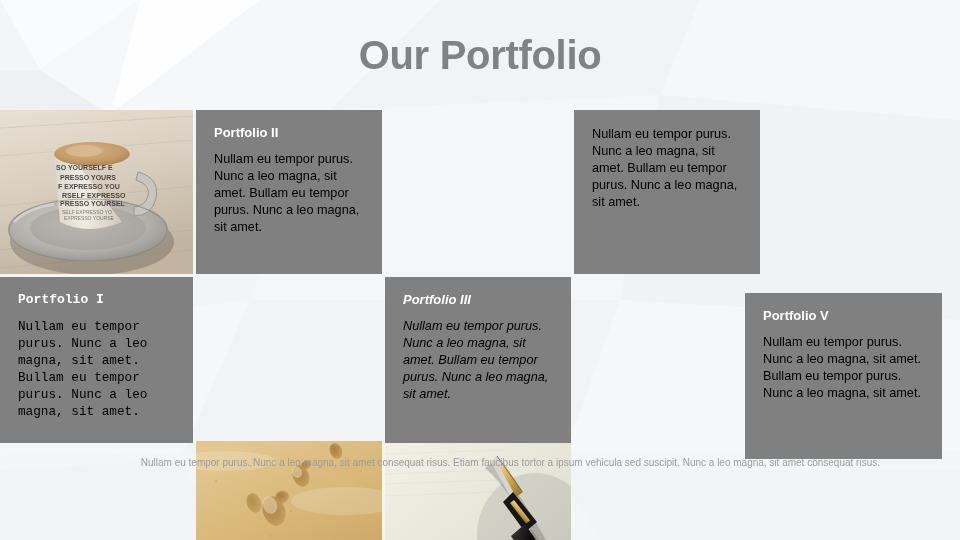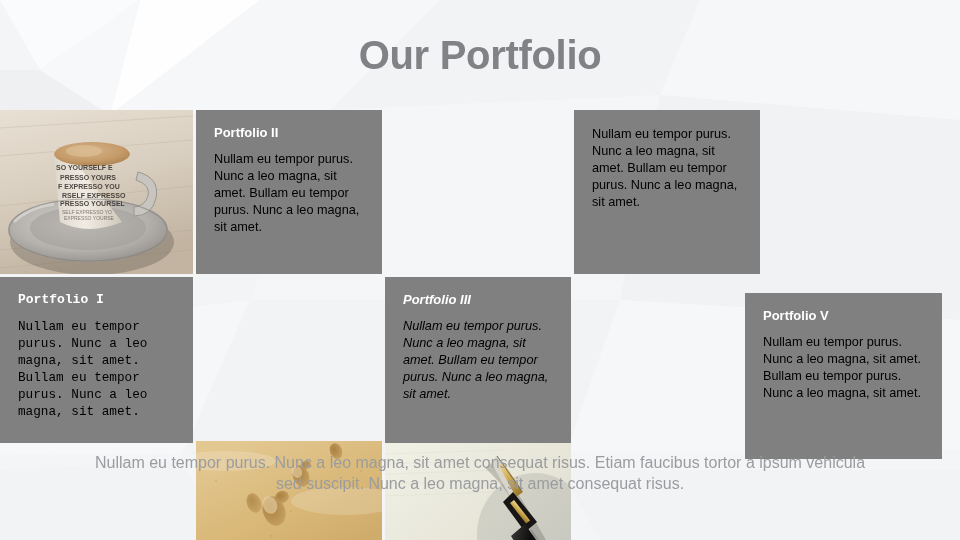--- a/index.html
+++ b/index.html
@@ -98,22 +98,22 @@
     top: 452px;
     width: 960px;
     height: 60px;
     z-index: 3;
     display: flex;
     align-items: flex-start;
     justify-content: center;
   }
   .footer-text {
     width: 800px;
-    text-align: center;
-    font-size: 16px;
+    text-align: right;
+    font-size: 10px;
     line-height: 21px;
     color: #9a9c9f;
   }
 
   
   .ph { width: 100%; height: 100%; display: block; }
 </style>
 </head>
 <body>
 

